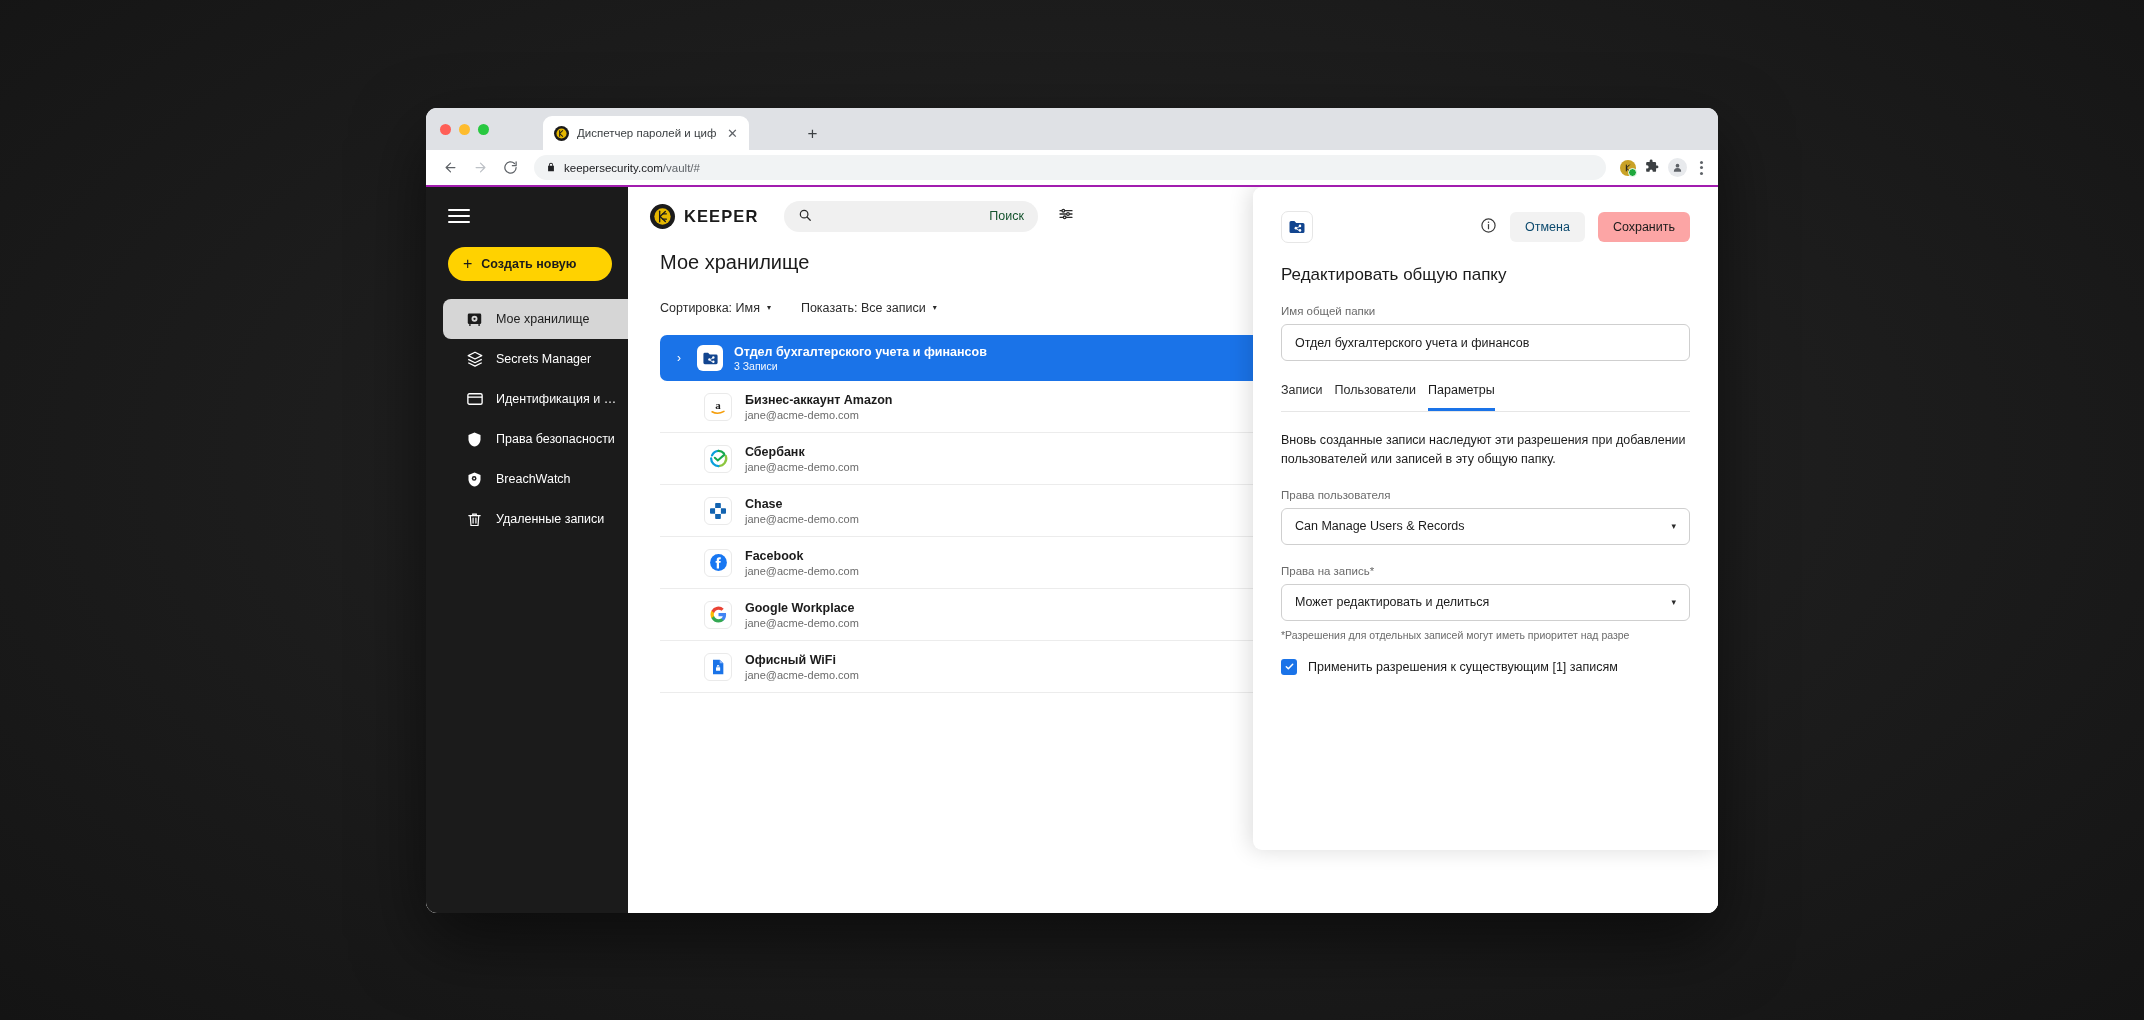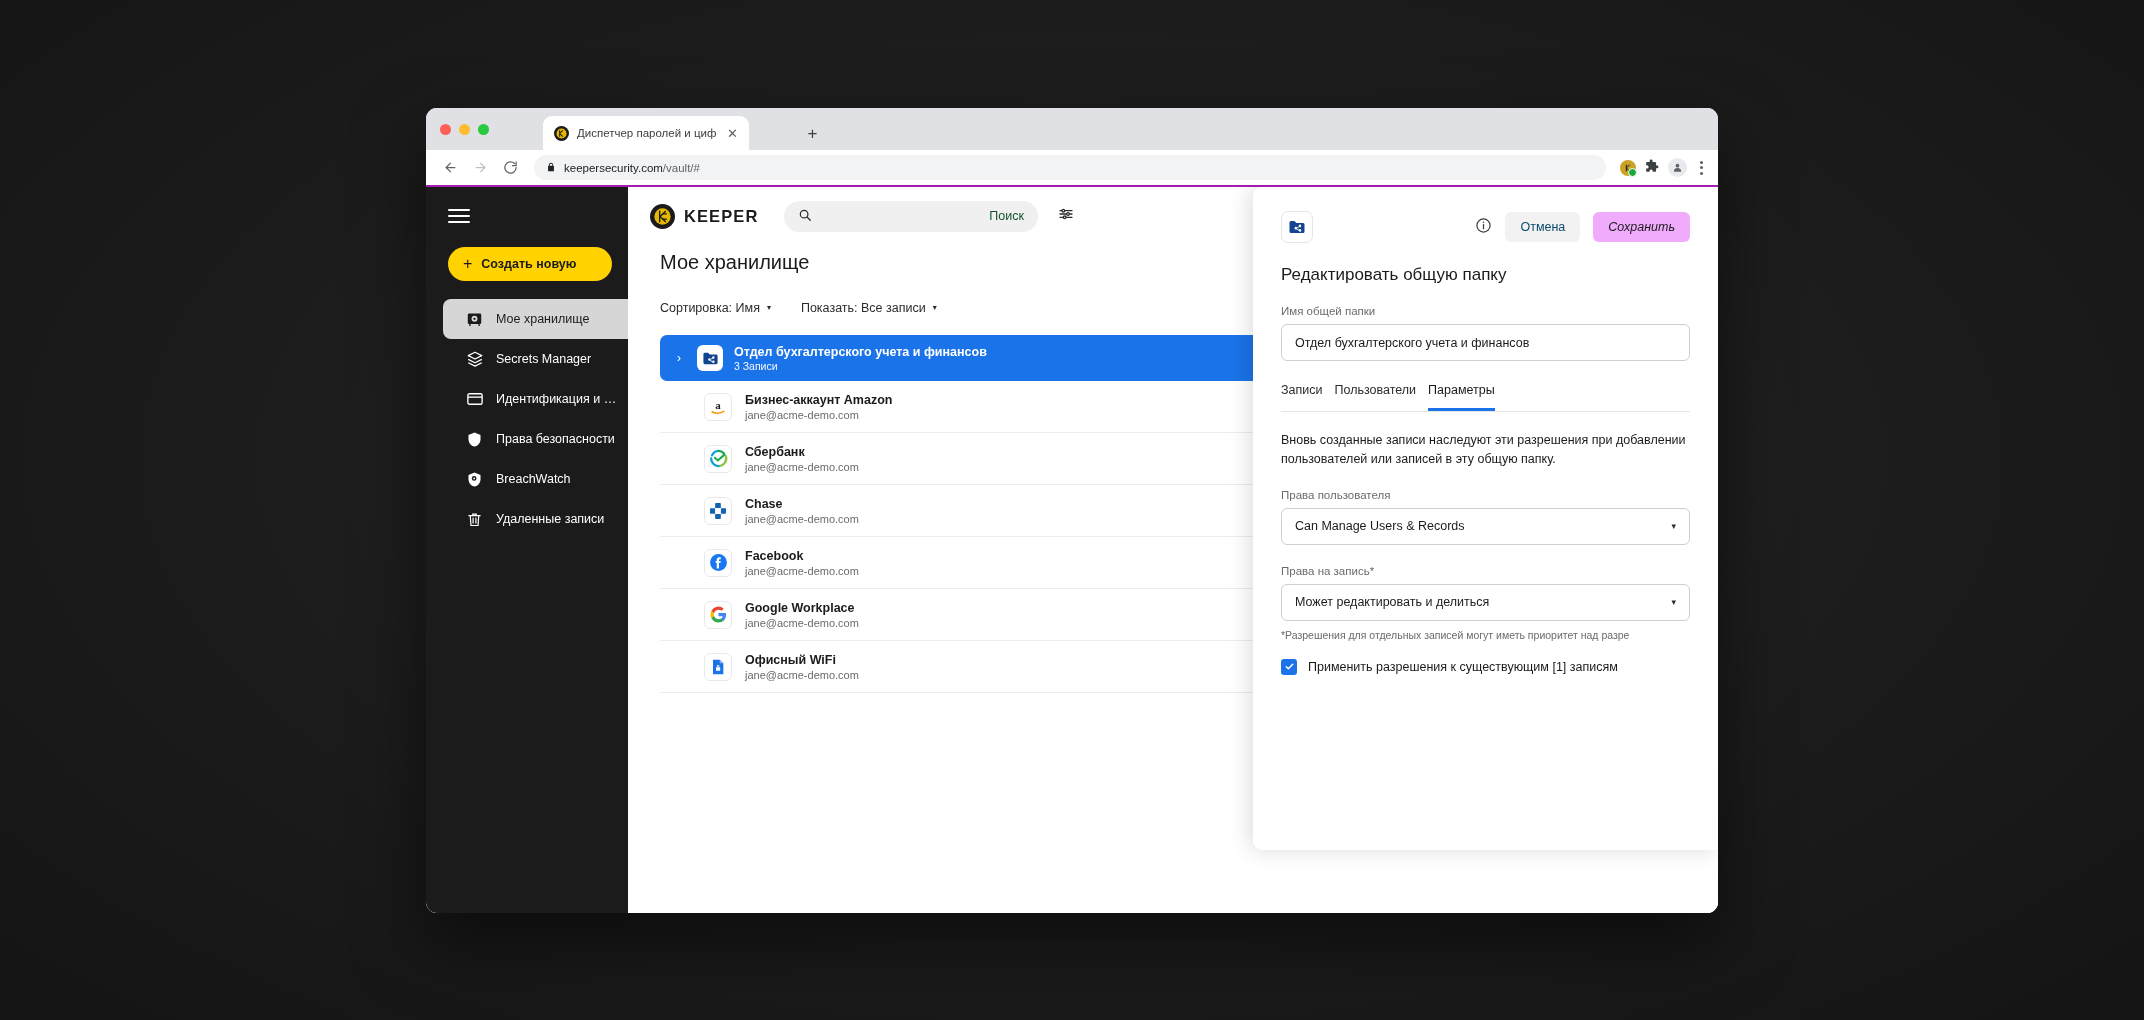--- a/index.html
+++ b/index.html
@@ -312,21 +312,21 @@
     display: flex; align-items: center; justify-content: center;
   }
   .panel-head-right { margin-left: auto; display: flex; align-items: center; gap: 13px; }
   .info-ico { color: #3c3c3c; }
   .btn {
     height: 30px; border-radius: 6px;
     display: flex; align-items: center; justify-content: center;
     padding: 0 15px; font-size: 12.5px; font-weight: 500;
   }
   .btn-cancel { background: #f2f2f2; color: #0c4a6e; }
-  .btn-save { background: #f0abfc; color: #1b1b1b; font-style: italic; }
+  .btn-save { background: #fca5a5; color: #1b1b1b; }
   .panel-title { font-size: 17px; color: #1b1b1b; margin-top: 22px; font-weight: 400; }
   .field-label { font-size: 11.5px; color: #6b6b6b; margin-top: 20px; }
   .field-input {
     margin-top: 7px; height: 37px;
     border: 1px solid #cfcfcf; border-radius: 6px;
     display: flex; align-items: center;
     padding: 0 13px;
     font-size: 12.5px; color: #1b1b1b;
   }
   .tabs {

